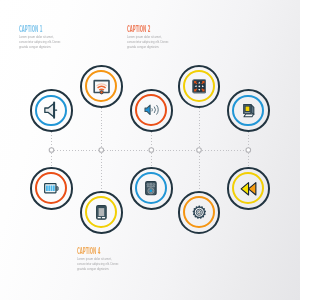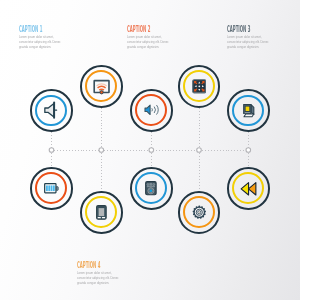--- a/index.html
+++ b/index.html
@@ -49,25 +49,21 @@
   </svg>
 
   <div class="cap" style="left:19px;top:24.8px;">
     <span class="t" style="color:#84c7ec">CAPTION 1</span>
     <span class="b">Lorem ipsum dolor sit amet, consectetur adipiscing elit. Donec gravida congue dignissim.</span>
   </div>
   <div class="cap" style="left:127px;top:24.8px;">
     <span class="t" style="color:#ef7f5e">CAPTION 2</span>
     <span class="b">Lorem ipsum dolor sit amet, consectetur adipiscing elit. Donec gravida congue dignissim.</span>
   </div>
-  <div class="cap" style="left:227px;top:24.8px;">
-    <span class="t" style="color:#62707a">CAPTION 3</span>
-    <span class="b">Lorem ipsum dolor sit amet, consectetur adipiscing elit. Donec gravida congue dignissim.</span>
-  </div>
-  <div class="cap" style="left:77px;top:261px;">
+  <div class="cap" style="left:77px;top:247px;">
     <span class="t" style="color:#f0ab5c">CAPTION 4</span>
     <span class="b">Lorem ipsum dolor sit amet, consectetur adipiscing elit. Donec gravida congue dignissim.</span>
   </div>
 
   <div class="badge" style="left:30.2px;top:89.3px;">
     <div class="ring" style="border-color:#2196d6"></div>
     <div class="ico">
         <svg viewBox="0 0 20 20" width="18.4" height="18.4" style="margin-left:1.6px">
 <path d="M2.0 7.6 H5.7 L11.9 2.6 V17.4 L5.7 12.4 H2.0 Z" fill="#e8eaeb" stroke="#24414f" stroke-width="1.4" stroke-linejoin="round"></path>
 <path d="M12.1 1.7 V18.3" stroke="#24414f" stroke-width="2.1" stroke-linecap="round" fill="none"></path>

